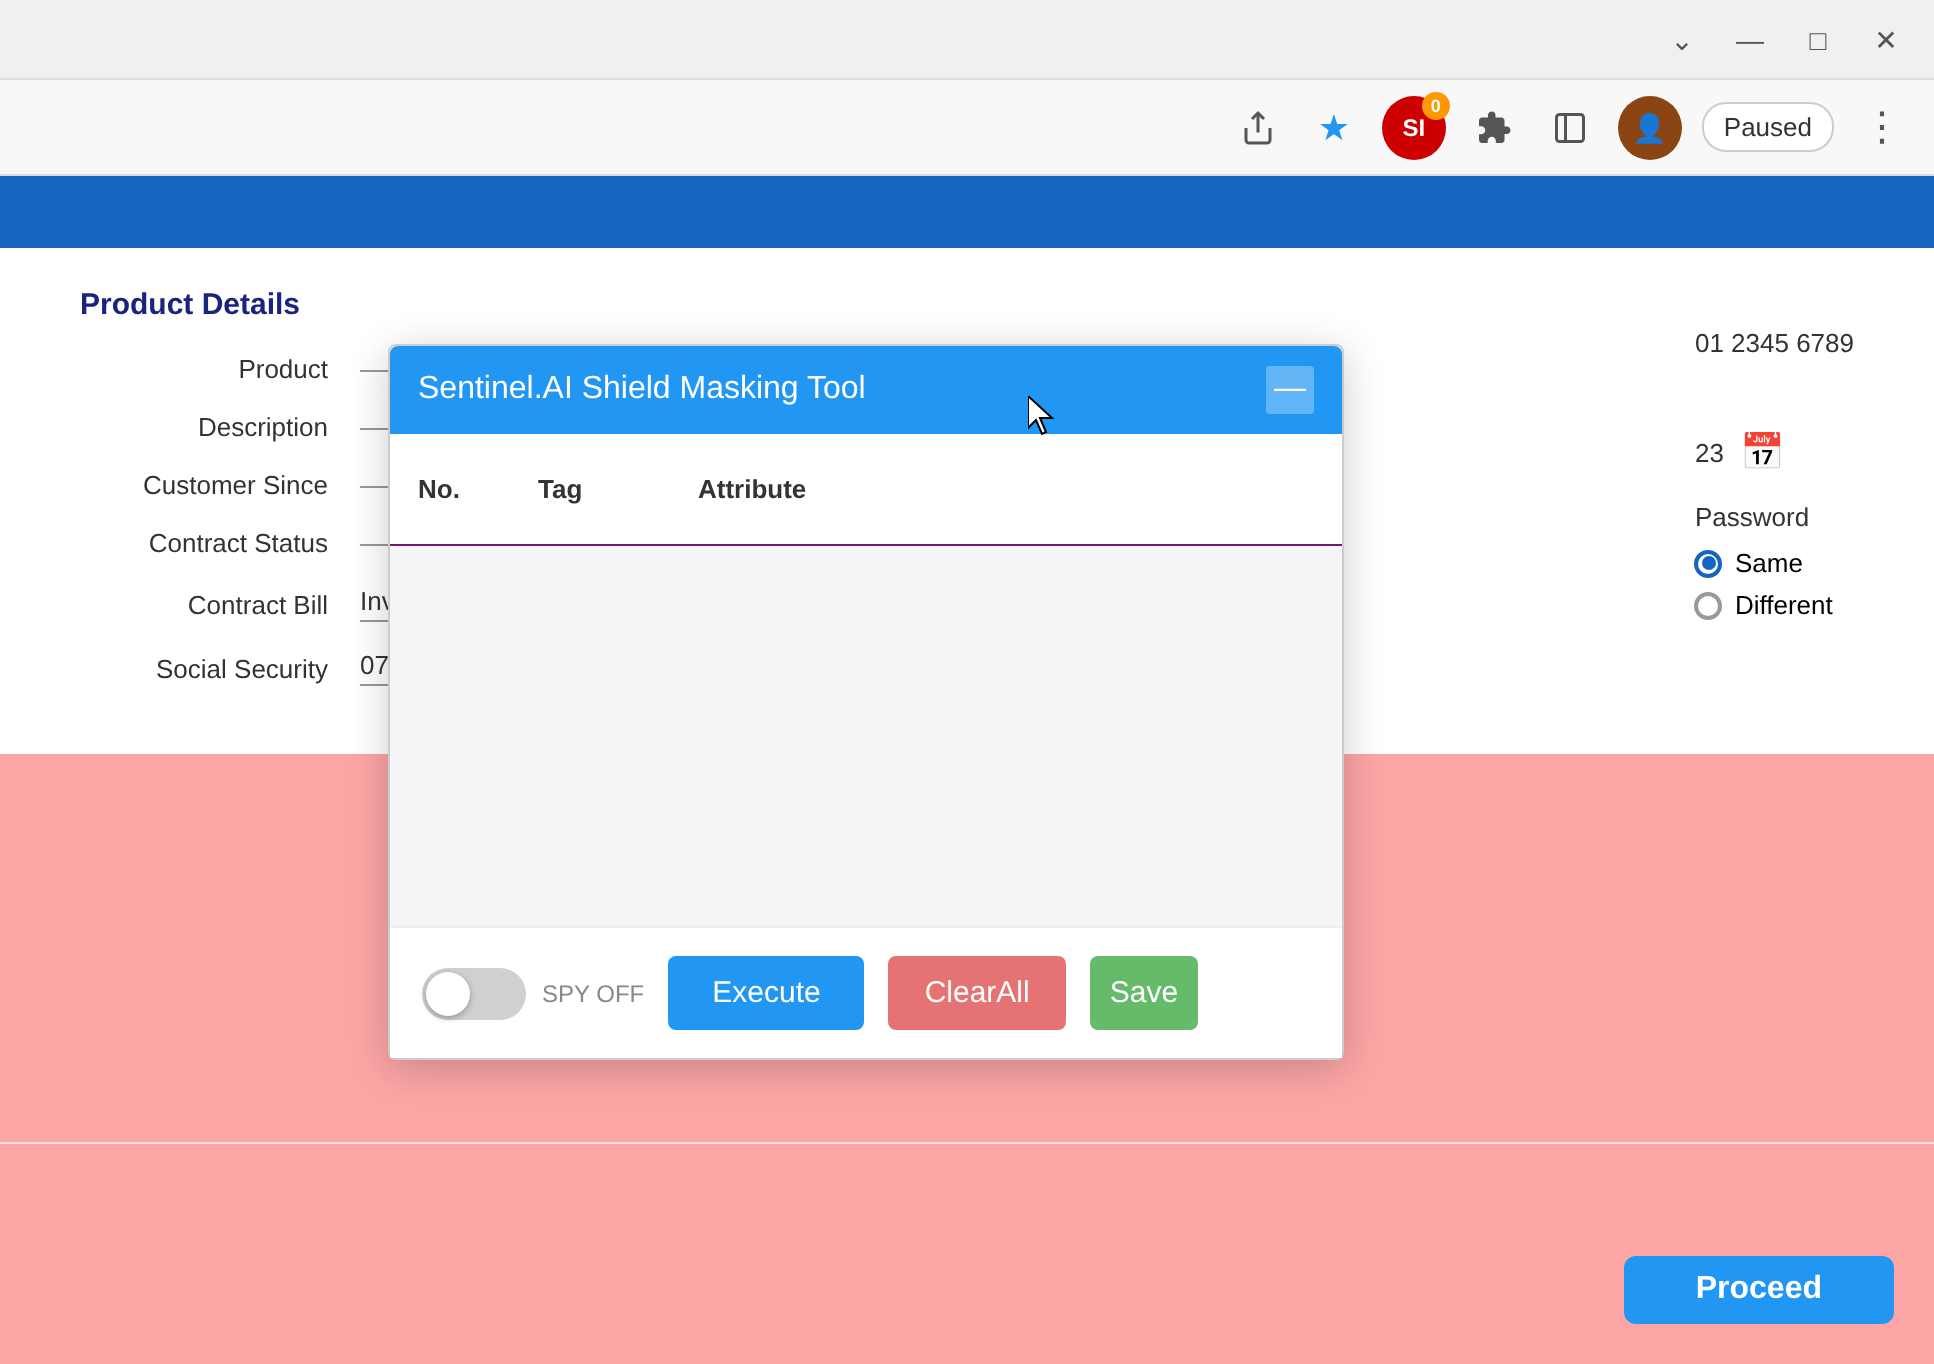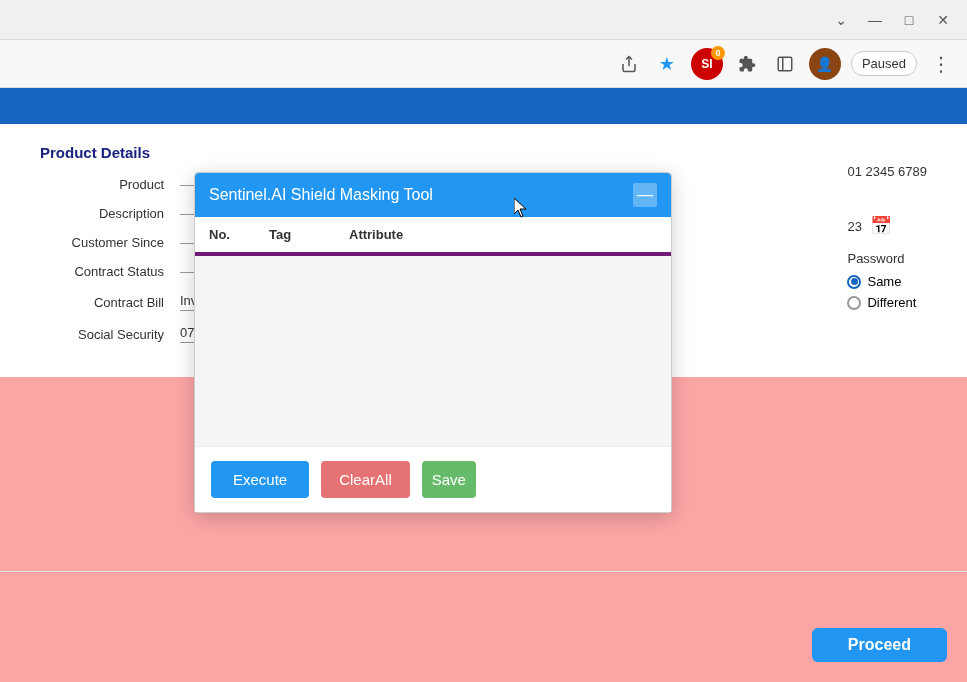--- a/index.html
+++ b/index.html
@@ -254,22 +254,22 @@
       font-size: 16px;
       display: flex;
       align-items: center;
       justify-content: center;
     }
 
     
     .dialog-table-header {
       display: grid;
       grid-template-columns: 60px 80px 120px 1fr;
-      padding: 10px 14px;
-      border-bottom: 4px solid #701a75;
+      padding: 20px 14px;
+      border-bottom: 1px solid #701a75;
       font-weight: bold;
       font-size: 13px;
       color: #333;
     }
 
     
     .dialog-body {
       height: 190px;
       background: #f5f5f5;
     }
@@ -459,20 +459,26 @@
       <span class="dialog-title">Sentinel.AI Shield Masking Tool</span>
       <button class="dialog-minimize">—</button>
     </div>
     <div class="dialog-table-header">
       <span>No.</span>
       <span>Tag</span>
       <span>Attribute</span>
     </div>
     <div class="dialog-body"></div>
     <div class="dialog-footer">
+      <div class="spy-toggle">
+        <div class="toggle-track">
+          <div class="toggle-thumb"></div>
+        </div>
+        <span class="spy-label">SPY OFF</span>
+      </div>
       <button class="execute-btn">Execute</button>
       <button class="clearall-btn">ClearAll</button>
       <button class="save-btn">Save</button>
     </div>
   </div>
 
   <div class="cursor">
     <svg width="16" height="20" viewBox="0 0 16 20" fill="none">
       <path d="M0 0L0 16L4 12L7 19L9 18L6 11L12 11Z" fill="white" stroke="black" stroke-width="1"></path>
     </svg>

